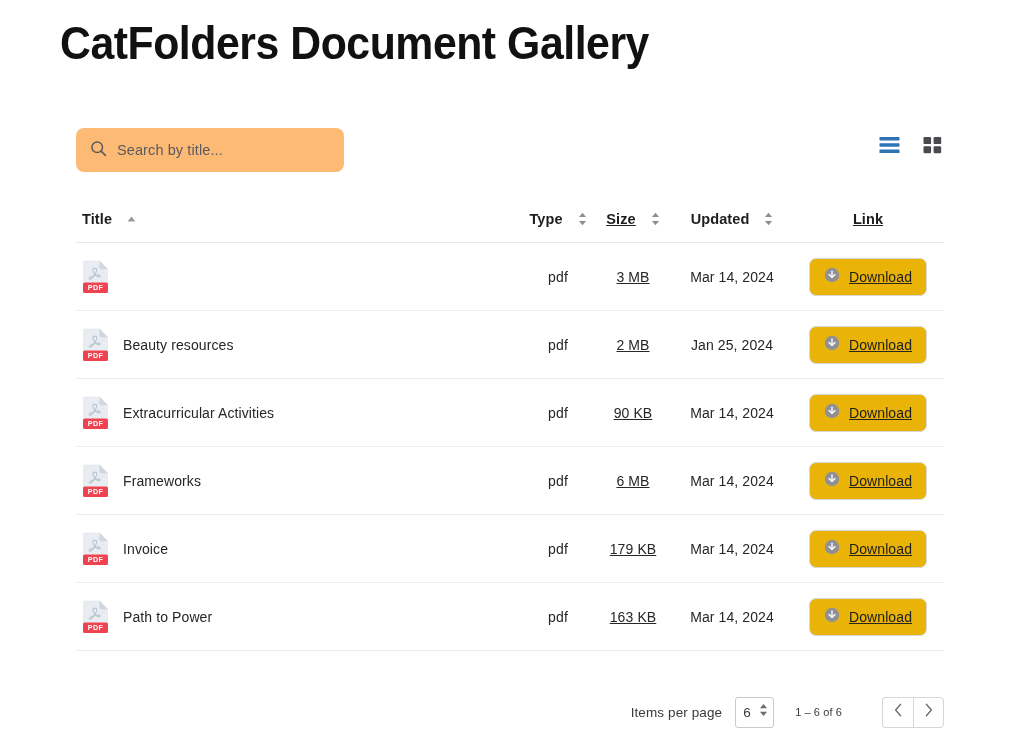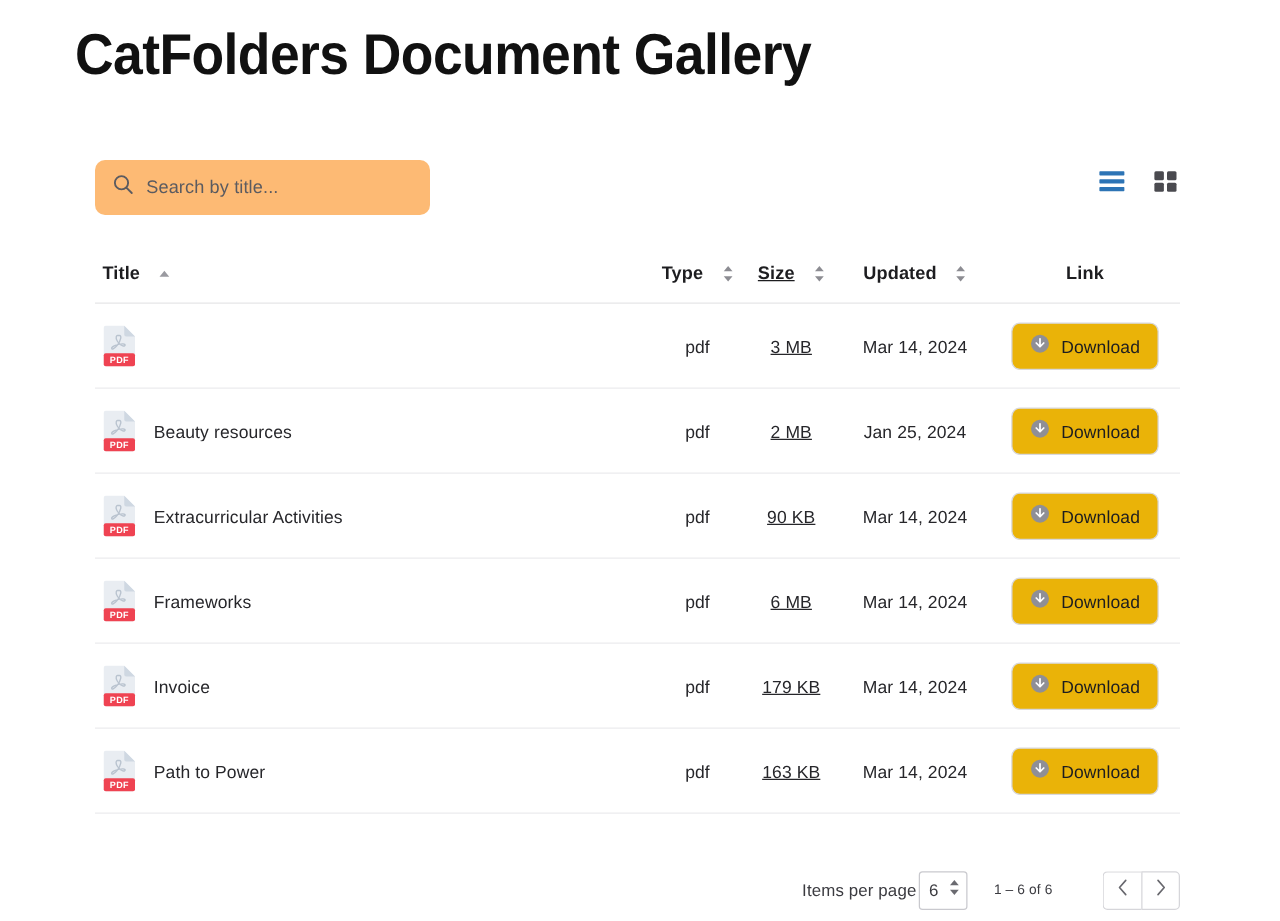--- a/index.html
+++ b/index.html
@@ -102,21 +102,21 @@
     display: flex;
     align-items: center;
     gap: 15px;
     letter-spacing: 0.1px;
   }
 
   .col-title { width: 446px; padding-left: 6px; }
   .col-type  { width: 72px; justify-content: center; }
   .col-size  { width: 78px; justify-content: center; text-decoration: underline; }
   .col-date  { width: 120px; justify-content: center; }
-  .col-link  { width: 152px; justify-content: center; }
+  .col-link  { width: 152px; justify-content: center; text-decoration: underline; }
 
   .sort-ind { display: flex; flex-direction: column; line-height: 0; }
 
   .trow {
     display: flex;
     align-items: center;
     height: 68px;
     border-bottom: 1px solid #ececee;
   }
   .trow:last-child { border-bottom: 1px solid #ececee; }
@@ -161,21 +161,21 @@
     right: 80px;
     top: 694px;
     display: flex;
     align-items: center;
     gap: 0;
     height: 36px;
   }
   .pg-label {
     font-size: 13.5px;
     color: #3b3b40;
-    margin-right: 2px;
+    margin-right: 13px;
     letter-spacing: 0.1px;
   }
   .pg-spinner {
     width: 39px;
     height: 31px;
     border: 1px solid #c9c9ce;
     border-radius: 3px;
     display: flex;
     align-items: center;
     justify-content: space-between;

